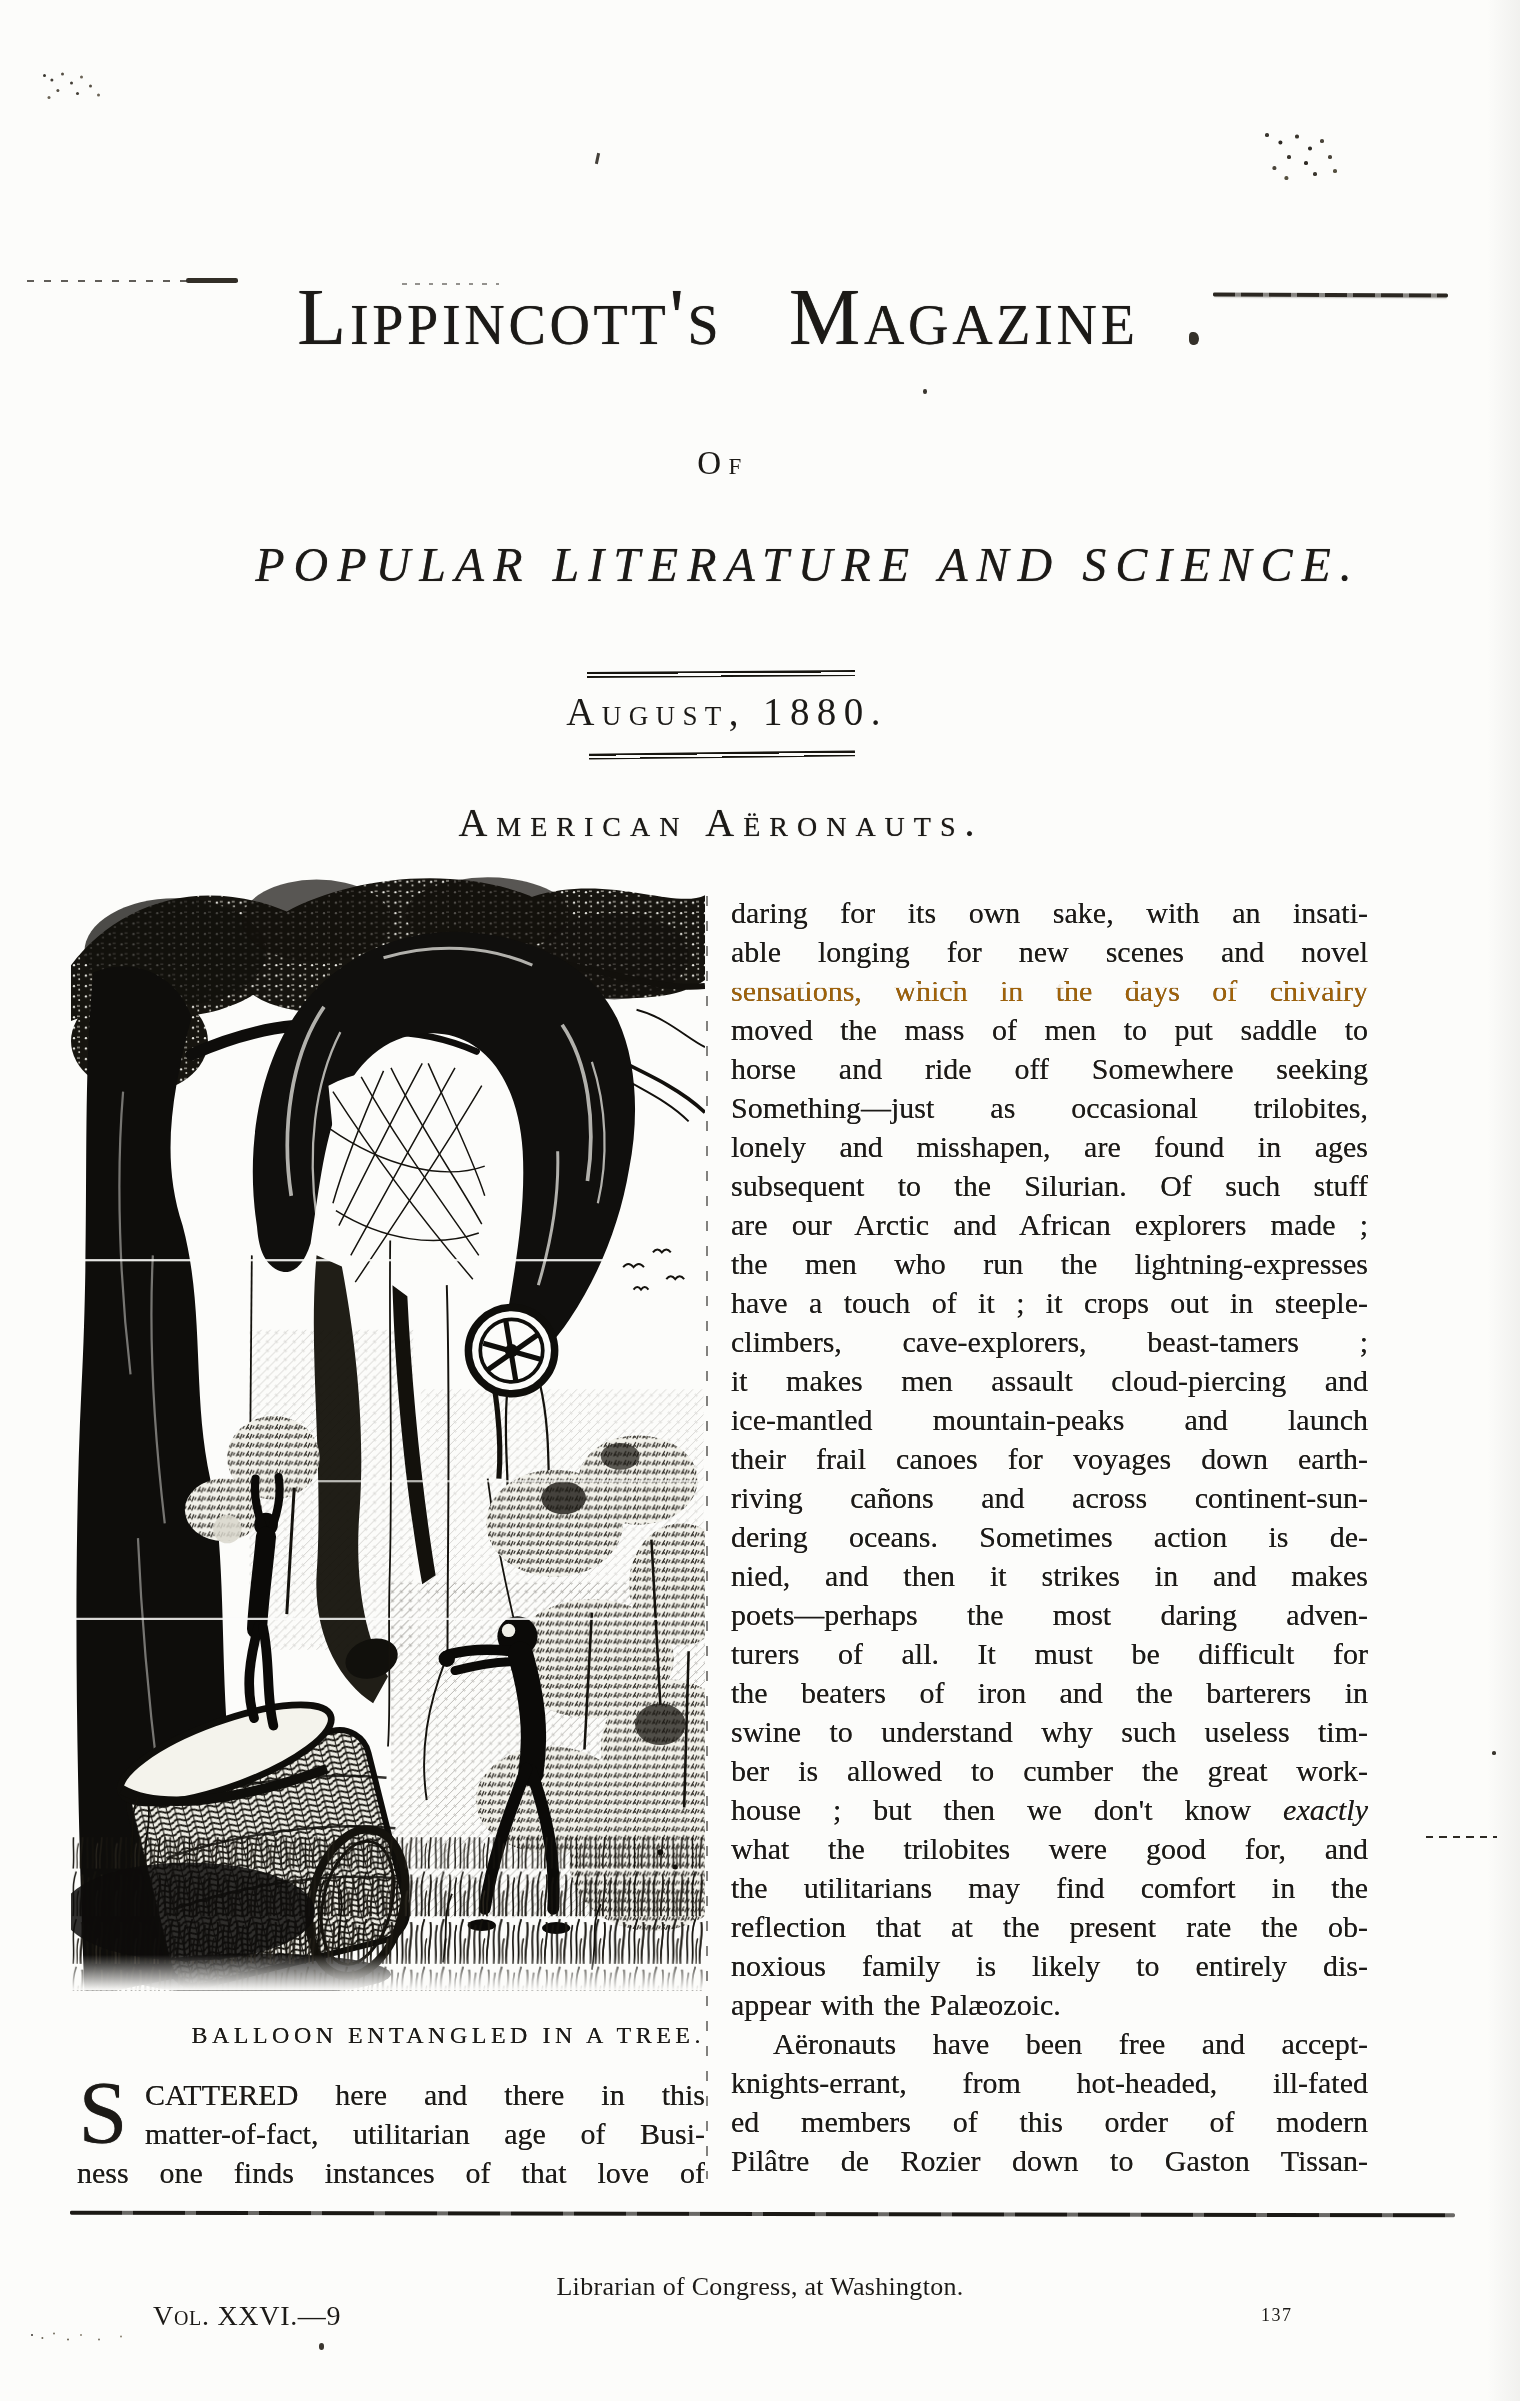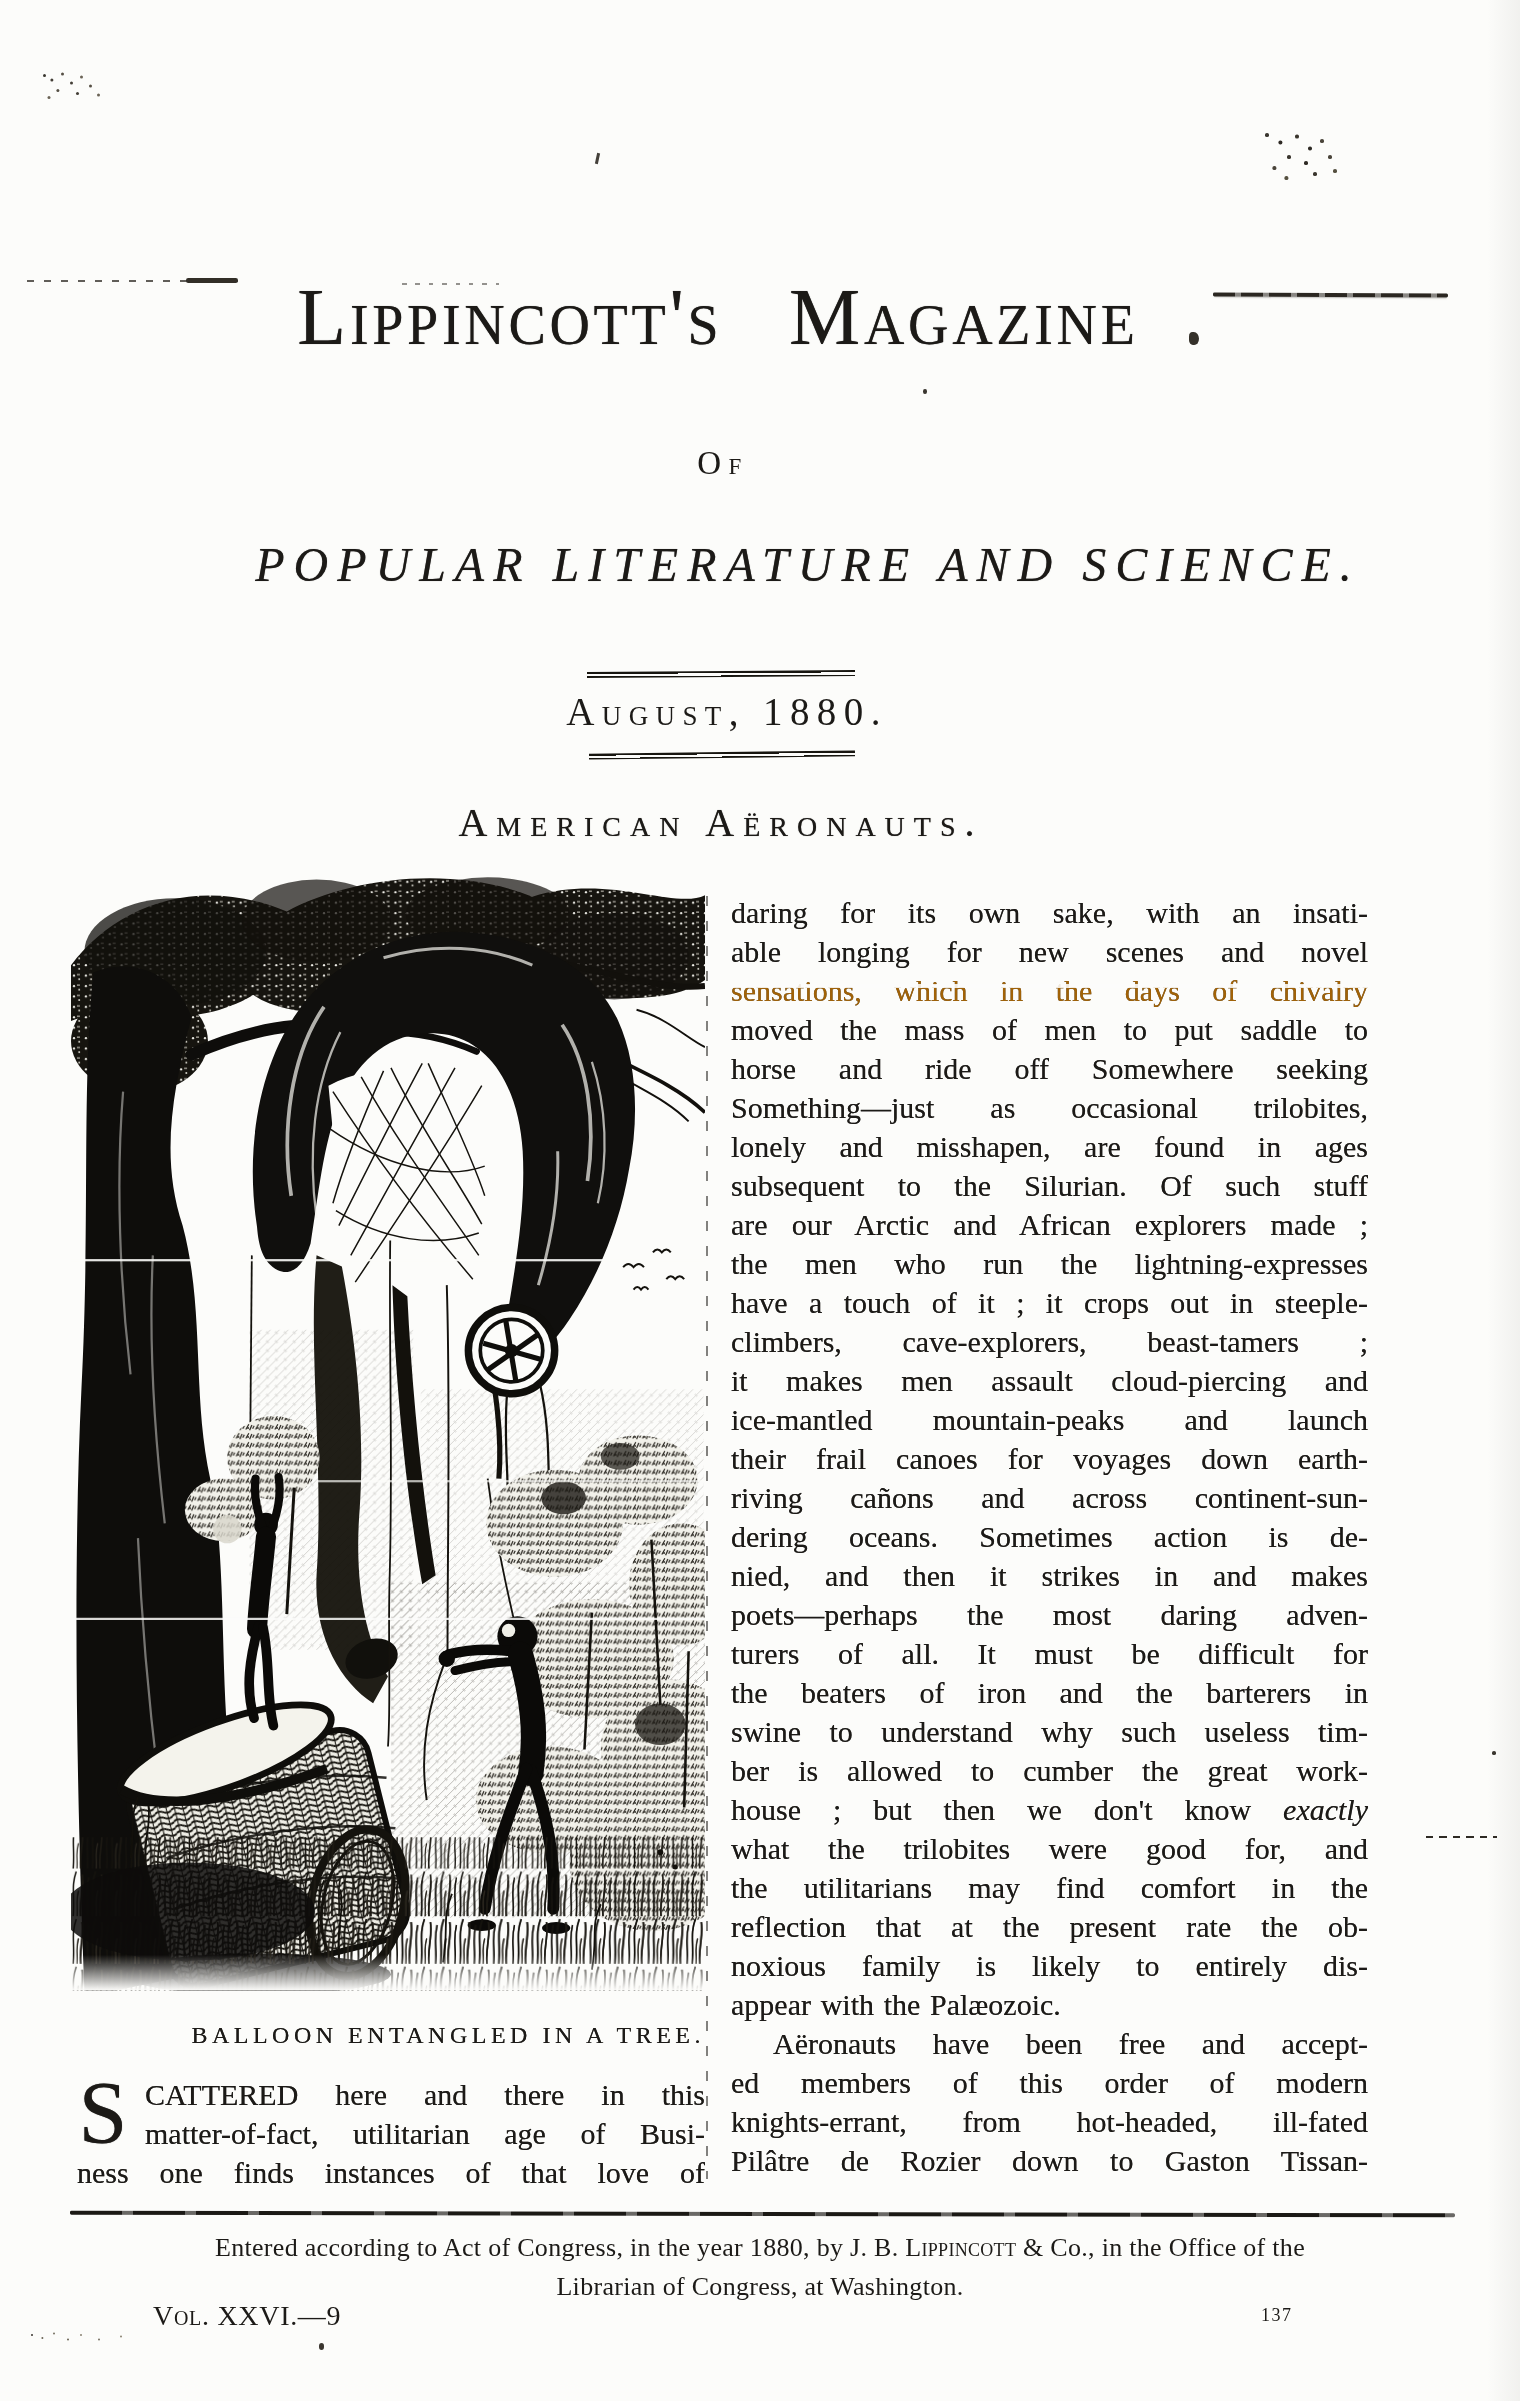--- a/index.html
+++ b/index.html
@@ -383,24 +383,23 @@
       <div class="bodyline">the beaters of iron and the barterers in</div>
       <div class="bodyline">swine to understand why such useless tim-</div>
       <div class="bodyline">ber is allowed to cumber the great work-</div>
       <div class="bodyline">house ;  but then we don't know <i>exactly</i></div>
       <div class="bodyline">what the trilobites were good for, and</div>
       <div class="bodyline">the utilitarians may find comfort in the</div>
       <div class="bodyline">reflection that at the present rate the ob-</div>
       <div class="bodyline">noxious family is likely to entirely dis-</div>
       <div class="bodyline flush">appear with the Palæozoic.</div>
       <div class="bodyline indent">Aëronauts have been free and accept-</div>
+      <div class="bodyline">knights-errant, from hot-headed, ill-fated</div>
       <div class="bodyline">ed members of this order of modern</div>
-      <div class="bodyline">knights-errant, from hot-headed, ill-fated</div>
       <div class="bodyline">Pilâtre de Rozier down to Gaston Tissan-</div>
     </div>
 
   <div class="abs footer-rule"></div>
-  <div class="abs center footer-line1"><span>Entered according to Act of Congress, in the year 1880, by J. B. </span><span class="smallcaps">Lippincott</span><span> &amp; Co., in the Office of the</span></div>
   <div class="abs center footer-line2">Librarian of Congress, at Washington.</div>
   <div class="abs footer-vol">Vol. XXVI.—9</div>
   <div class="abs footer-page">137</div>
 </div>
 
 
 </body></html>

